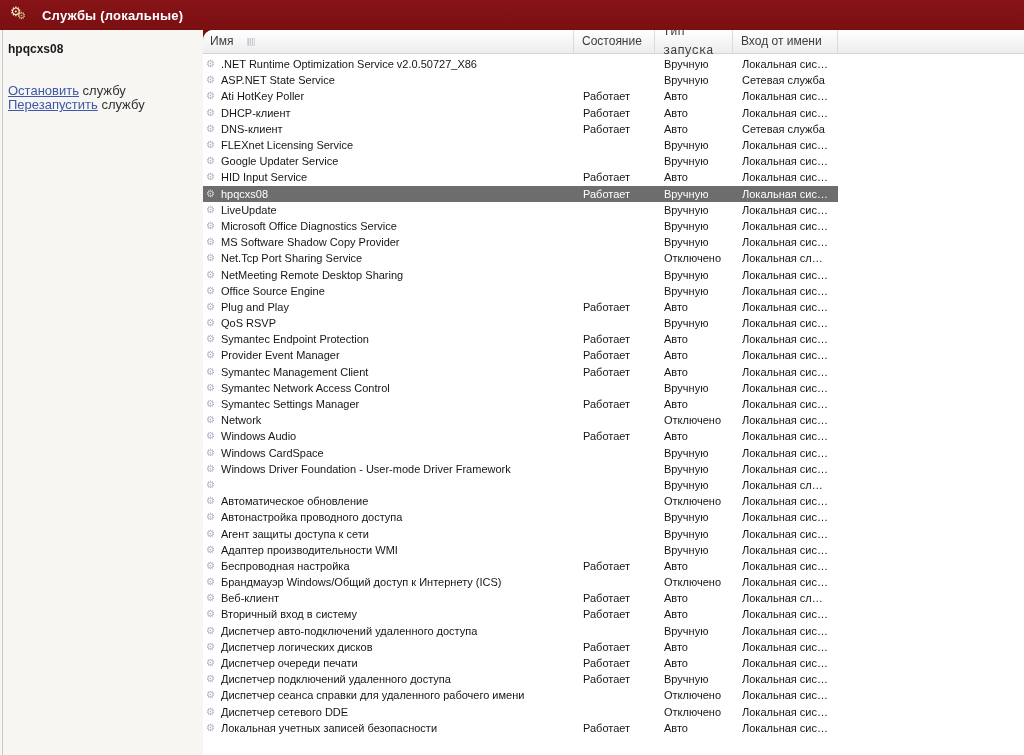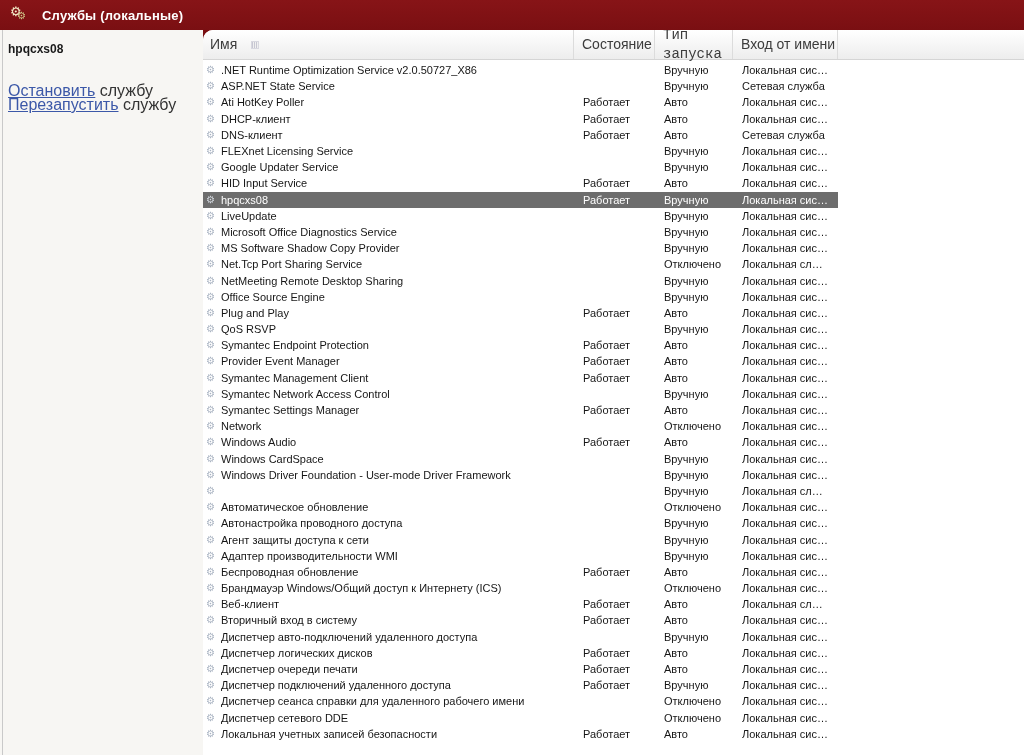--- a/index.html
+++ b/index.html
@@ -21,39 +21,39 @@
 
   
   .content { position:absolute; top:30px; left:0; right:0; bottom:0; display:flex; }
   .edge-line { position:absolute; top:30px; bottom:0; left:2px; width:1px; background:#c9c9c9; z-index:4; }
 
   .sidebar {
     width:203px; background:#f7f6f3; position:relative; z-index:2;
     padding:10px 8px 0 8px;
   }
   .sb-title { font-size:12px; font-weight:bold; color:#1a1a1a; margin-top:2px; }
-  .sb-actions { margin-top:28px; font-size:16px; line-height:14px; }
+  .sb-actions { margin-top:28px; font-size:13px; line-height:14px; }
   .sb-action { white-space:nowrap; }
   .sb-link { color:#3c58a8; text-decoration:underline; cursor:pointer; }
   .sb-rest { color:#333333; }
 
   .main { flex:1; position:relative; }
   .corner-patch { position:absolute; top:0; left:0; width:18px; height:18px; background:#7a0f12; z-index:0; }
   .card {
     position:absolute; top:0; left:0; right:0; bottom:0;
     background:#ffffff; border-top-left-radius:10px; z-index:1;
     overflow:hidden;
   }
 
   
   .thead {
-    height:30px; display:flex;
+    height:24px; display:flex;
     background: linear-gradient(#ffffff, #ededed);
     border-bottom:1px solid #d5d5d5;
-    font-size:14px; color:#3c3c3c;
+    font-size:12px; color:#3c3c3c;
   }
   .hcell { line-height:19px; border-right:1px solid #dcdcdc; padding-left:8px; display:flex; align-items:center; }
   .hcell.name { width:371px; padding-left:7px; }
   .hcell.status { width:81px; }
   .hcell.startup { width:78px;font-family:Liberation Mono, monospace; }
   .hcell.account { width:105px; }
   .hcell.filler { flex:1; border-right:none; }
   .sort-ind {
     display:inline-block; width:8px; height:8px; margin-left:14px;
     background: repeating-linear-gradient(90deg, #c7c7d2 0 1px, #f0f0f0 1px 2px);
@@ -399,21 +399,21 @@
                 <span class="svc-icon">⚙</span>
                 <span>Адаптер производительности WMI</span>
               </div>
               <div class="cell c-status"></div>
               <div class="cell c-startup">Вручную</div>
               <div class="cell c-account">Локальная сис…</div>
             </div>
             <div class="row">
               <div class="cell c-name">
                 <span class="svc-icon">⚙</span>
-                <span>Беспроводная обновление</span>
+                <span>Беспроводная настройка</span>
               </div>
               <div class="cell c-status">Работает</div>
               <div class="cell c-startup">Авто</div>
               <div class="cell c-account">Локальная сис…</div>
             </div>
             <div class="row">
               <div class="cell c-name">
                 <span class="svc-icon">⚙</span>
                 <span>Брандмауэр Windows/Общий доступ к Интернету (ICS)</span>
               </div>

